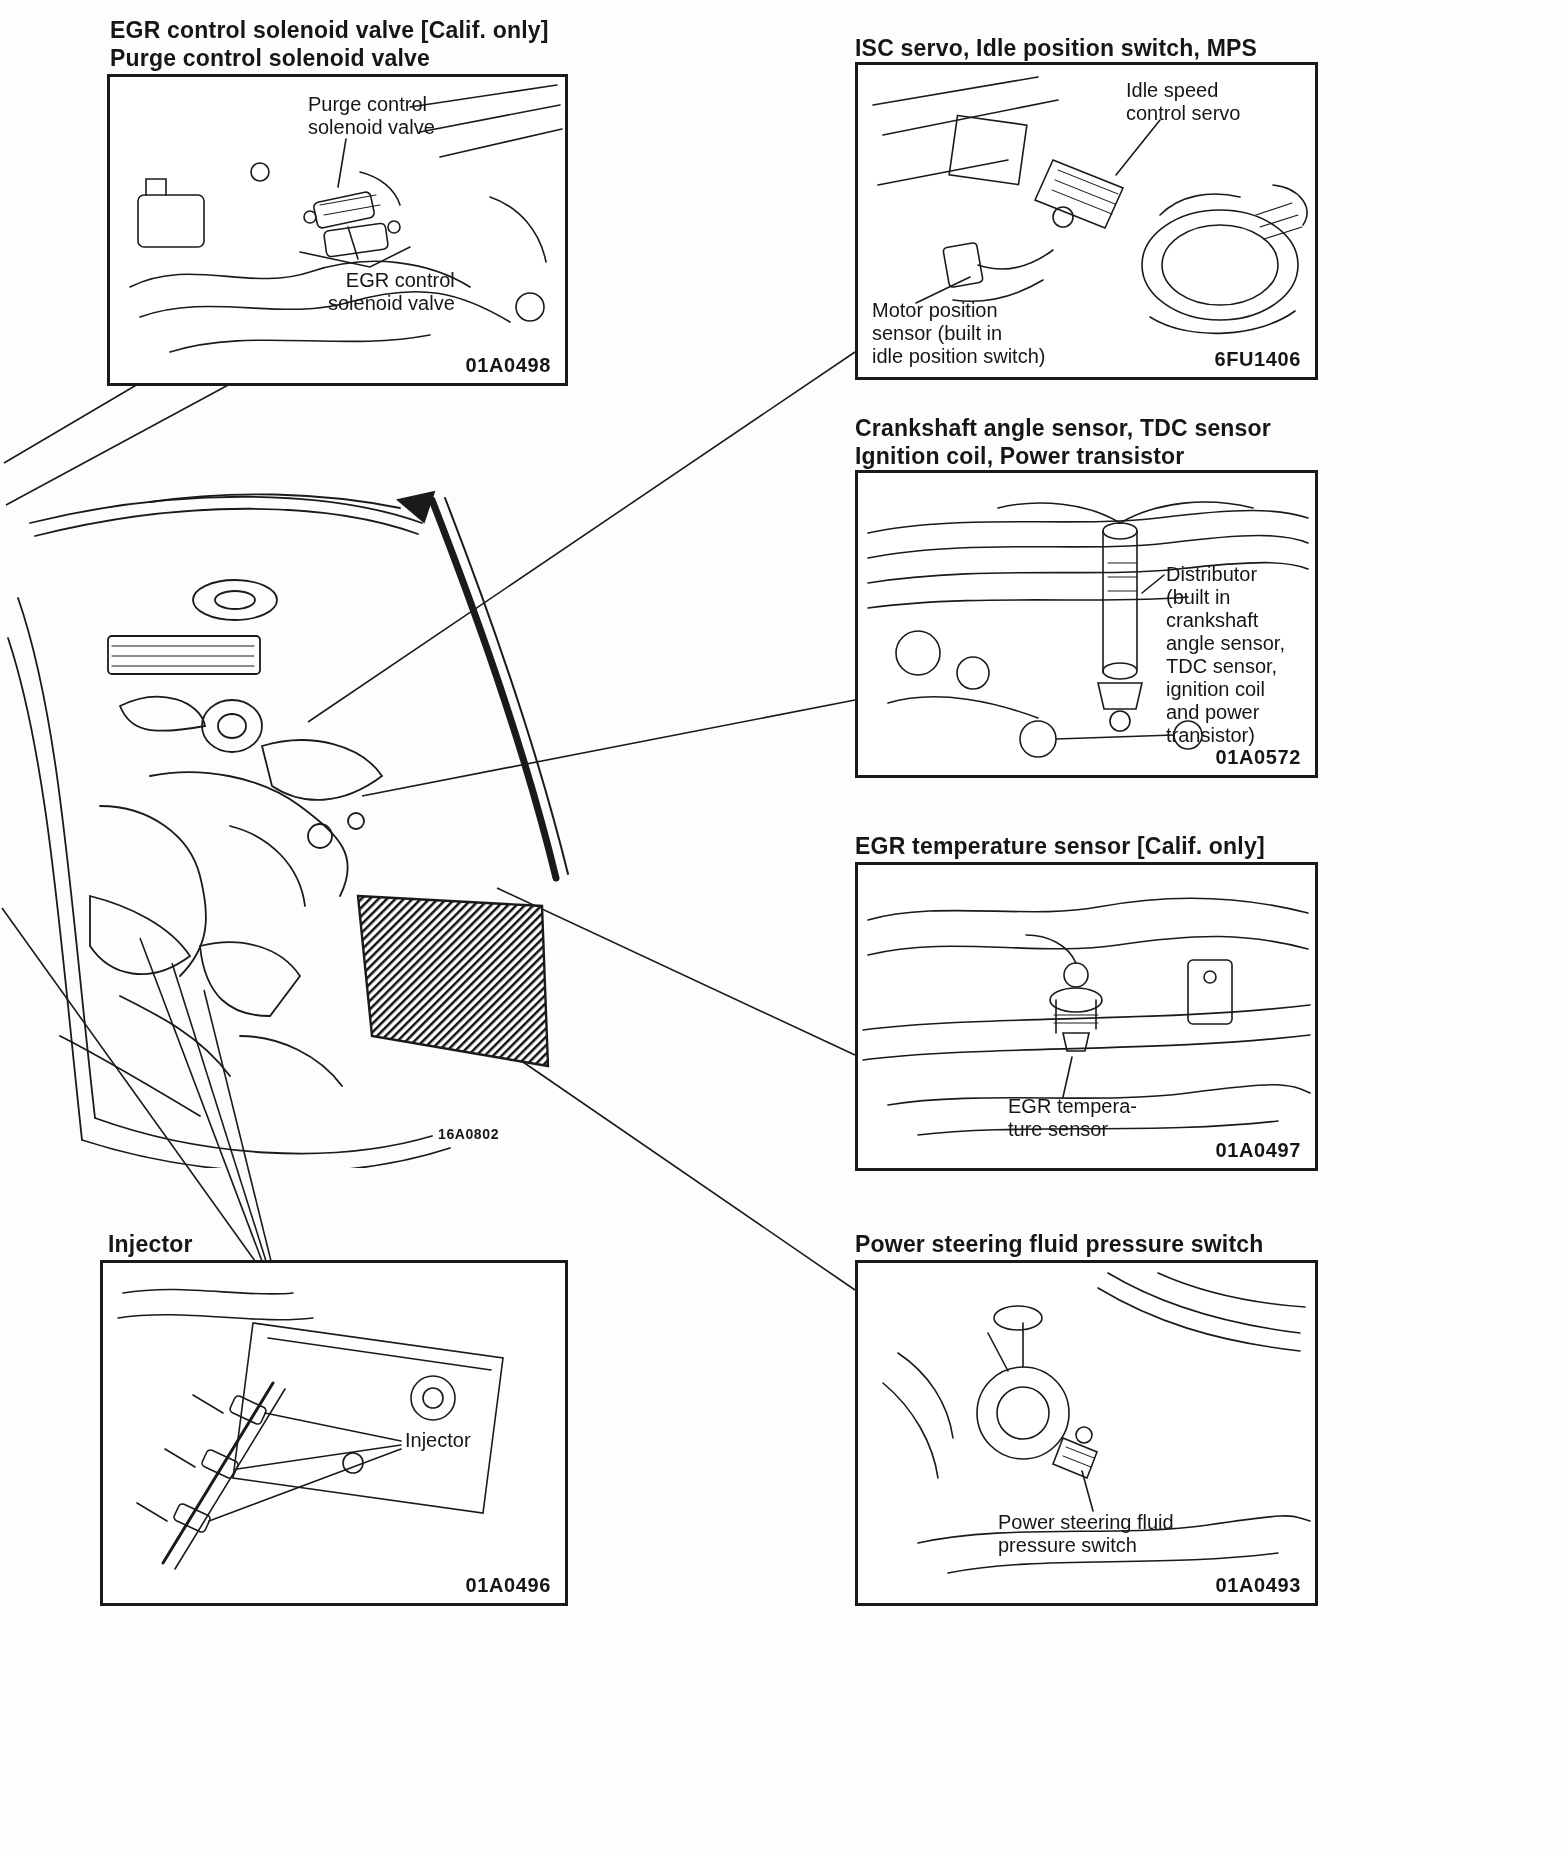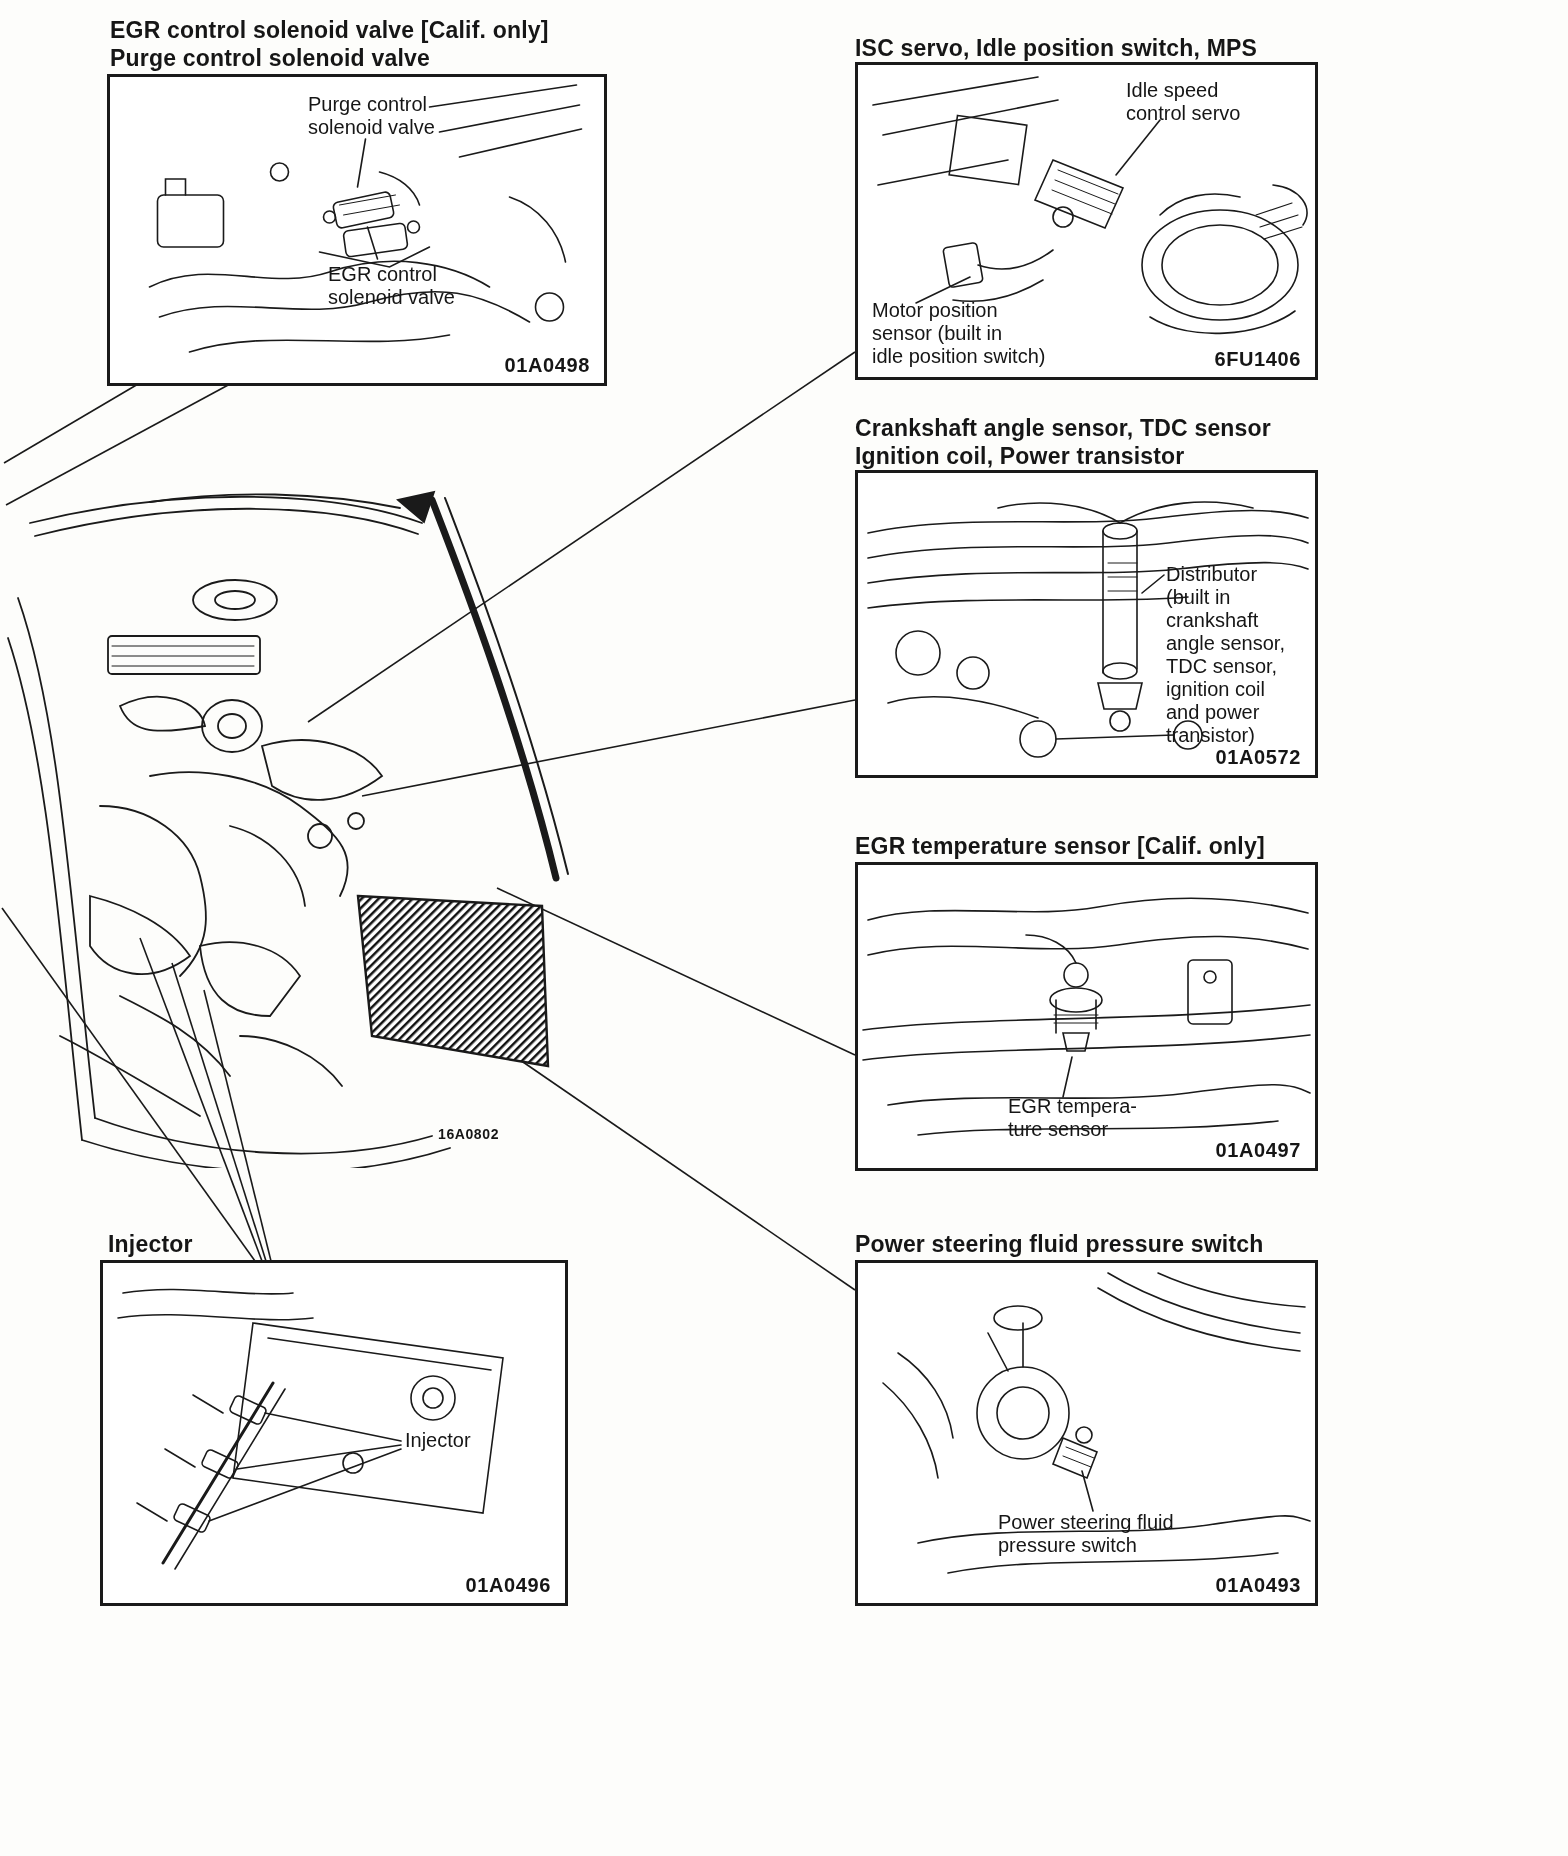--- a/index.html
+++ b/index.html
@@ -85,21 +85,21 @@
       <path d="M95,640 C200,678 330,688 432,658"></path>
       <path d="M82,662 C200,700 340,706 450,670"></path>
       <polygon points="358,418 542,428 548,588 372,558" fill="url(#xh)" stroke-width="2.4"></polygon>
     </g>
   </svg>
   <div id="center-code">16A0802</div>
 
   <div class="title" style="left:110px;top:16px;">EGR control solenoid valve [Calif. only]</div>
   <div class="title" style="left:110px;top:44px;">Purge control solenoid valve</div>
 
-  <div class="panel" style="left:107px;top:74px;width:455px;height:306px;padding-left:39px;">
+  <div class="panel" style="left:107px;top:74px;width:455px;height:306px;">
     <svg class="art" viewBox="0 0 455 306">
       <g stroke="#1a1a1a" fill="none" stroke-width="1.6" stroke-linecap="round">
         <path d="M300,30 L447,8 M310,55 L450,28 M330,80 L452,52"></path>
         <rect x="28" y="118" width="66" height="52" rx="6"></rect>
         <path d="M36,118 v-16 h20 v16"></path>
         <circle cx="150" cy="95" r="9"></circle>
         <path d="M20,210 C80,180 140,215 200,195 S320,185 360,210"></path>
         <path d="M30,240 C100,215 170,245 240,225 S350,215 400,245"></path>
         <path d="M60,275 C140,250 230,275 320,258"></path>
         <rect x="205" y="120" width="58" height="26" rx="5" transform="rotate(-12 234 133)"></rect>
@@ -110,21 +110,21 @@
         <path d="M190,175 L260,190 L300,170"></path>
         <path d="M250,95 C270,100 285,112 290,128"></path>
         <path d="M380,120 C410,130 430,155 436,185"></path>
         <circle cx="420" cy="230" r="14"></circle>
         <path d="M236,62 L228,110"></path>
         <path d="M248,182 L238,150"></path>
       </g>
     </svg>
     <div class="lbl" style="left:198px;top:16px;">Purge control
 solenoid valve</div>
-    <div class="lbl" style="left:218px;top:186px;">EGR control
+    <div class="lbl" style="left:218px;top:192px;text-align:right;">EGR control
 solenoid valve</div>
     <div class="code">01A0498</div>
   </div>
 
   <div class="title" style="left:855px;top:34px;">ISC servo, Idle position switch, MPS</div>
 
   <div class="panel" style="left:855px;top:62px;width:457px;height:312px;">
     <svg class="art" viewBox="0 0 457 312">
       <g stroke="#1a1a1a" fill="none" stroke-width="1.6" stroke-linecap="round">
         <path d="M15,40 L180,12 M25,70 L200,35 M20,120 L150,95"></path>

